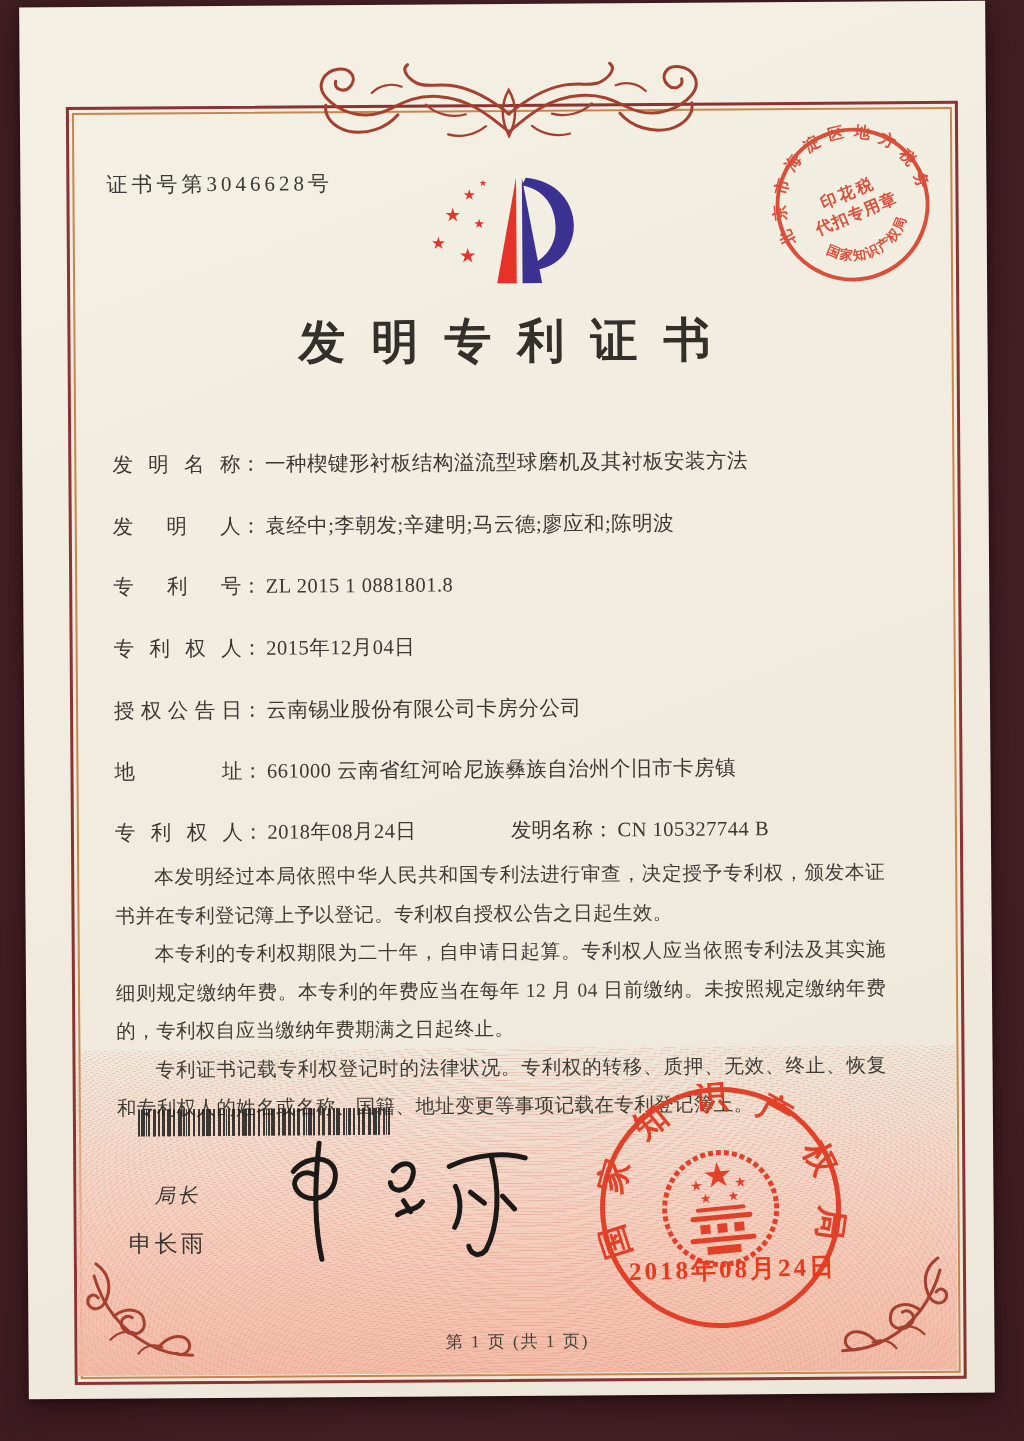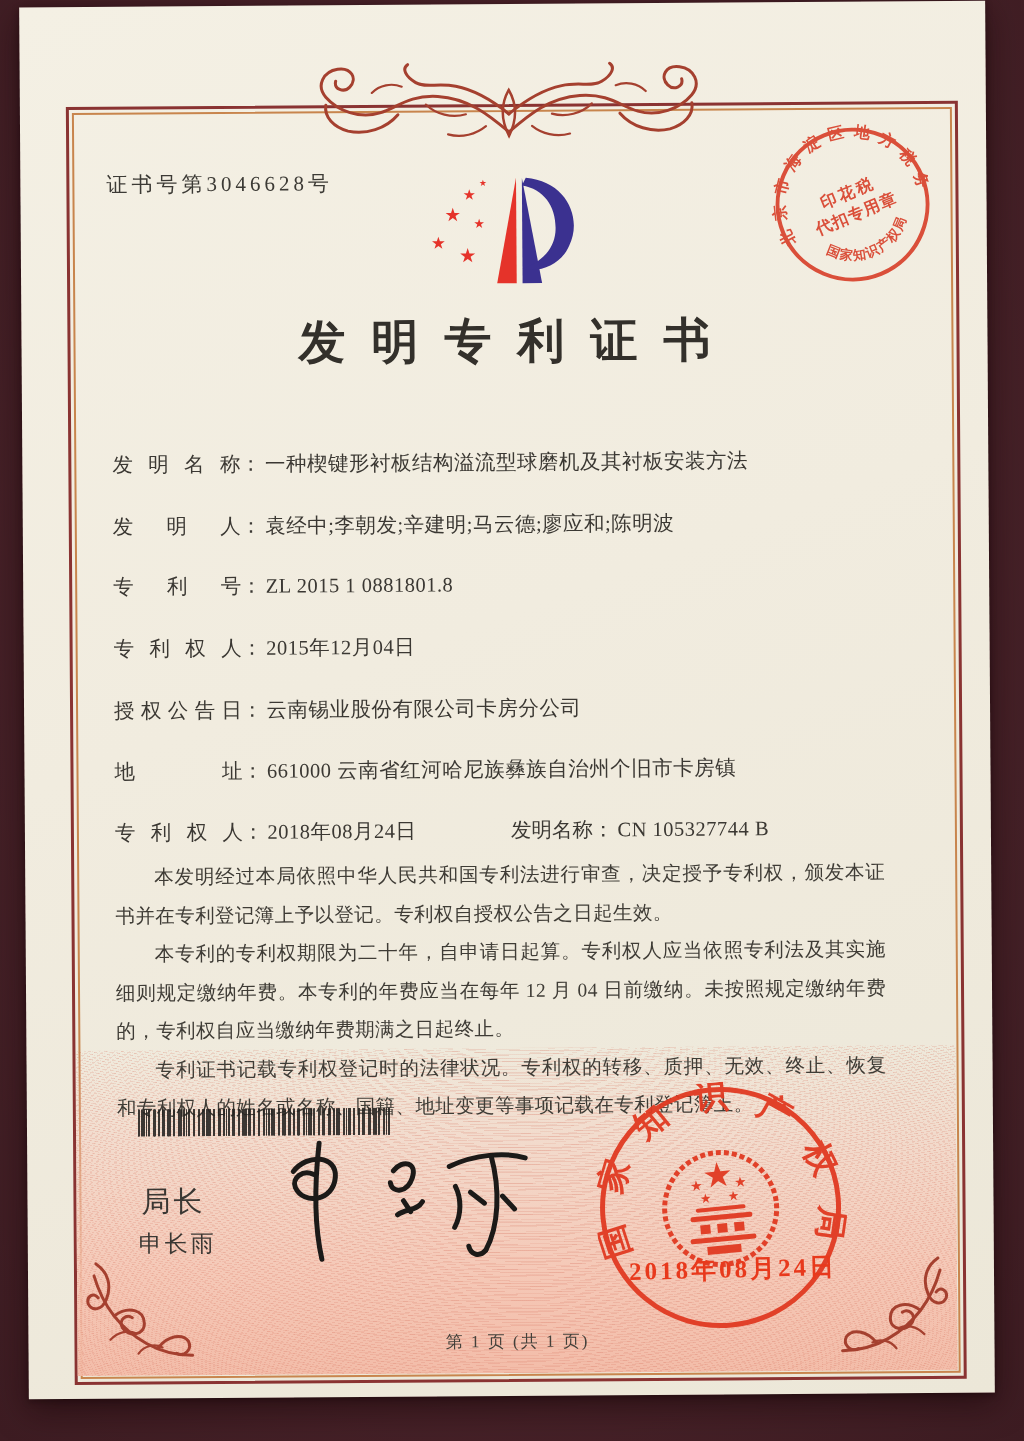--- a/index.html
+++ b/index.html
@@ -47,22 +47,22 @@
     color:#3f3c36;text-align:justify;letter-spacing:.4px;
   }
   .paras p{margin:0;text-indent:2em;}
   .barcode{
     position:absolute;left:111px;top:1103px;width:253px;height:27px;opacity:.88;
     background-image:
       repeating-linear-gradient(90deg,#23211f 0 2px,transparent 2px 5px),
       repeating-linear-gradient(90deg,#23211f 0 1px,transparent 1px 8px),
       repeating-linear-gradient(90deg,transparent 0 3px,#23211f 3px 5px,transparent 5px 13px);
   }
-  .signer-title{position:absolute;left:114px;top:1176px;font-size:29px;color:#3a3733;letter-spacing:3px;}
-  .signer-name{position:absolute;left:111px;top:1222px;font-size:23px;color:#3a3733;letter-spacing:3px;}
+  .signer-title{position:absolute;left:127px;top:1176px;font-size:20px;color:#3a3733;letter-spacing:3px;font-style:italic;}
+  .signer-name{position:absolute;left:101px;top:1222px;font-size:23px;color:#3a3733;letter-spacing:3px;}
   .signature{position:absolute;left:246px;top:1130px;width:270px;height:132px;}
   .footer{
     position:absolute;left:46px;top:1326px;width:886px;text-align:center;
     font-size:17px;color:#44413b;letter-spacing:2px;
   }
   .tax-seal{position:absolute;left:751px;top:122px;width:162px;height:162px;transform:rotate(-22deg);opacity:.92;}
   .main-seal{position:absolute;left:568px;top:1080px;width:250px;height:250px;transform:rotate(-5deg);opacity:.95;}
   .seal-date{
     position:absolute;left:601px;top:1250px;font-size:25px;font-weight:bold;color:#e8391c;
     letter-spacing:3px;transform:rotate(-1deg);

